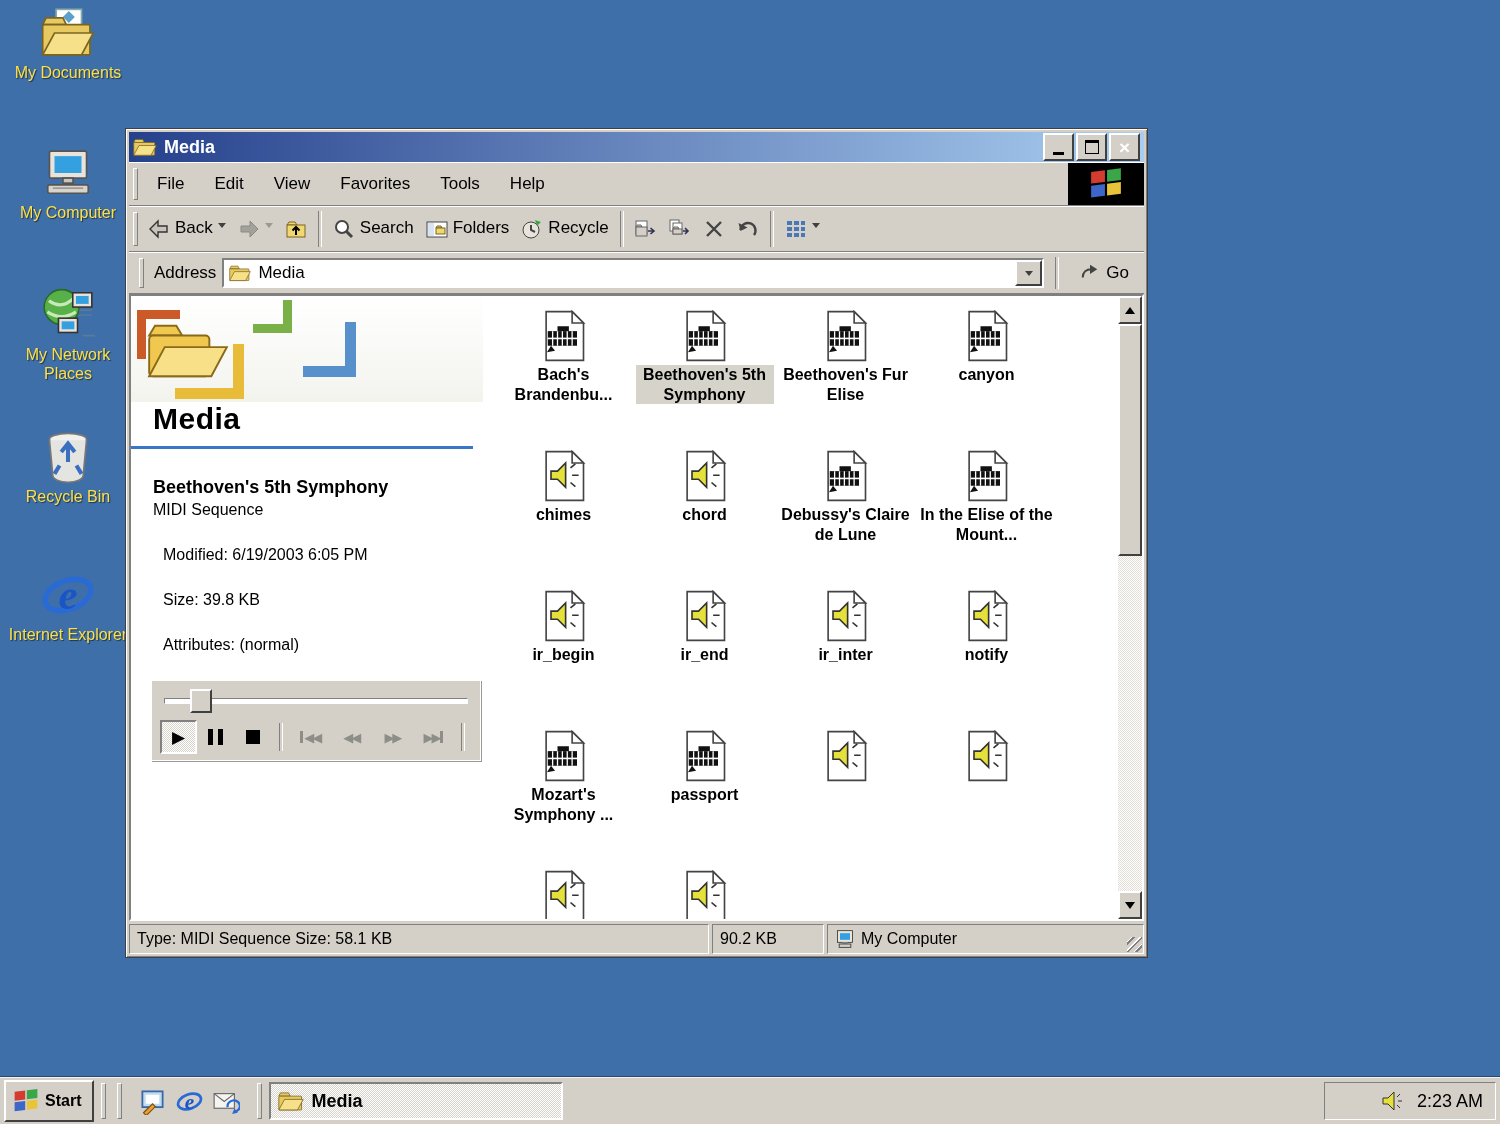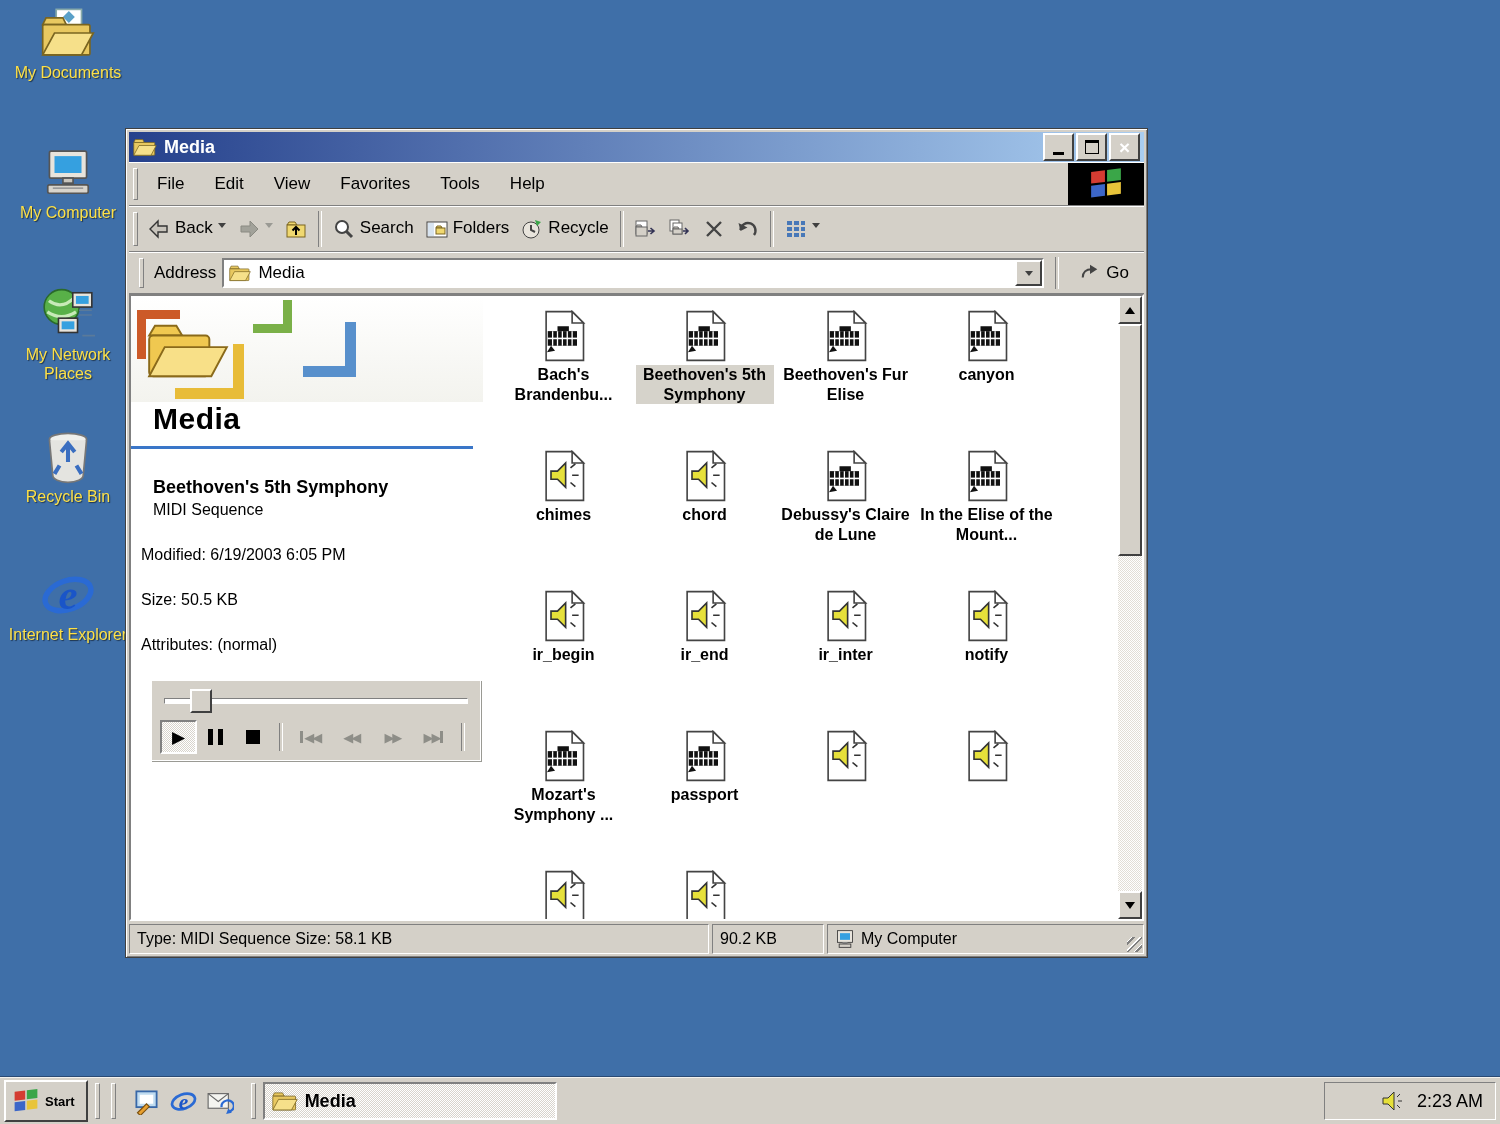--- a/index.html
+++ b/index.html
@@ -53,21 +53,21 @@
   .sq{position:absolute;border-style:solid;border-color:transparent;}
   .sq-orange{left:6px;top:14px;width:34px;height:40px;border-width:9px 0 0 9px;border-color:#cc5a28;}
   .sq-yellow{left:44px;top:48px;width:58px;height:44px;border-width:0 11px 11px 0;border-color:#e8bc38;}
   .sq-green{left:122px;top:4px;width:30px;height:24px;border-width:0 9px 9px 0;border-color:#7ab048;}
   .sq-blue{left:172px;top:26px;width:42px;height:44px;border-width:0 11px 11px 0;border-color:#5890cc;}
   .banner-folder{position:absolute;left:14px;top:22px;width:86px;height:66px;}
   .h-media{font-size:30px;font-weight:bold;margin:0 0 10px 22px;letter-spacing:.5px;}
   .rule{height:3px;background:#3a76c8;margin:0 10px 0 0;}
   .sel-title{font-weight:bold;font-size:18px;margin:28px 0 3px 22px;}
   .sel-type{font-size:16px;margin-left:22px;}
-  .meta{font-size:16px;margin:27px 0 0 10px;}
+  .meta{font-size:16px;margin:27px 0 0 32px;}
   .player{margin:26px 0 0 20px;width:330px;box-sizing:border-box;background:#d4d0c8;
           border:1px solid #ffffff;box-shadow:1px 1px 0 #9a9a94;padding:8px 8px 5px;}
   .ptrack-wrap{position:relative;height:22px;margin:0 4px 8px;}
   .ptrack{position:absolute;left:0;right:0;top:9px;height:4px;background:#fff;border:1px solid;border-color:#808080 #ffffff #ffffff #808080;}
   .pthumb{position:absolute;left:26px;top:0;width:18px;height:20px;}
   .pbtns{display:flex;align-items:center;height:36px;}
   .pbtn{width:38px;height:34px;display:flex;align-items:center;justify-content:center;font-size:17px;color:#000;box-sizing:border-box;}
   .pbtn.pressed{border:2px solid;border-color:#808080 #ffffff #ffffff #808080;background:repeating-conic-gradient(#ffffff 0% 25%,#d8d4cc 0% 50%) 0 0/2px 2px;}
   .pause-glyph{width:15px;height:16px;border-left:5px solid #000;border-right:5px solid #000;box-sizing:border-box;}
   .stop-glyph{width:14px;height:14px;background:#000;}
@@ -95,21 +95,21 @@
   .spane{border:1px solid;border-color:#808080 #ffffff #ffffff #808080;display:flex;align-items:center;gap:6px;padding:0 7px;box-sizing:border-box;}
   .sp1{width:580px;}
   .sp2{width:112px;}
   .sp3{flex:1;position:relative;}
   .sp3 svg{width:20px;height:20px;}
   .grip-corner{position:absolute;right:1px;bottom:1px;width:15px;height:15px;
                background:repeating-linear-gradient(135deg,transparent 0 3px,#ffffff 3px 4px,#808080 4px 6px);}
   
   .taskbar{position:absolute;left:0;right:0;bottom:0;height:46px;z-index:3;background:#d4d0c8;
            border-top:1px solid #f4f2ee;box-shadow:0 -1px 0 #2a4a74;display:flex;align-items:center;padding:0 4px;gap:3px;}
-  .start{height:38px;padding:0 11px 0 6px;display:flex;align-items:center;gap:5px;font-weight:bold;font-size:13px;}
+  .start{height:38px;padding:0 11px 0 6px;display:flex;align-items:center;gap:5px;font-weight:bold;font-size:16px;}
   .start svg{width:28px;height:26px;}
   .ql{display:flex;align-items:center;gap:10px;padding:0 10px;}
   .ql svg{width:27px;height:27px;}
   .task{width:294px;height:38px;display:flex;align-items:center;gap:7px;padding:0 7px;font-weight:bold;font-size:18px;
         border:2px solid;border-color:#808080 #ffffff #ffffff #808080;box-sizing:border-box;
         background:repeating-conic-gradient(#ffffff 0% 25%,#d8d4cc 0% 50%) 0 0/2px 2px;}
   .task svg{width:26px;height:24px;}
   .tray{margin-left:auto;height:38px;width:172px;display:flex;align-items:center;gap:12px;padding:0 12px;box-sizing:border-box;
         border:1px solid;border-color:#808080 #ffffff #ffffff #808080;font-size:18px;justify-content:flex-end;}
   .tray svg{width:24px;height:24px;}
@@ -439,21 +439,21 @@
         <div class="sq sq-blue"></div>
         <svg class="banner-folder">
             <use href="#sym-bigfolder"></use>
           </svg>
       </div>
       <div class="h-media">Media</div>
       <div class="rule"></div>
       <div class="sel-title">Beethoven's 5th Symphony</div>
       <div class="sel-type">MIDI Sequence</div>
       <div class="meta">Modified: 6/19/2003 6:05 PM</div>
-      <div class="meta">Size: 50.5 KB</div>
+      <div class="meta">Size: 39.8 KB</div>
       <div class="meta">Attributes: (normal)</div>
 
       <div class="player">
         <div class="ptrack-wrap">
           <div class="ptrack"></div>
           <div class="pthumb raised"></div>
         </div>
         <div class="pbtns">
           <div class="pbtn pressed">
               <span>▶</span>

